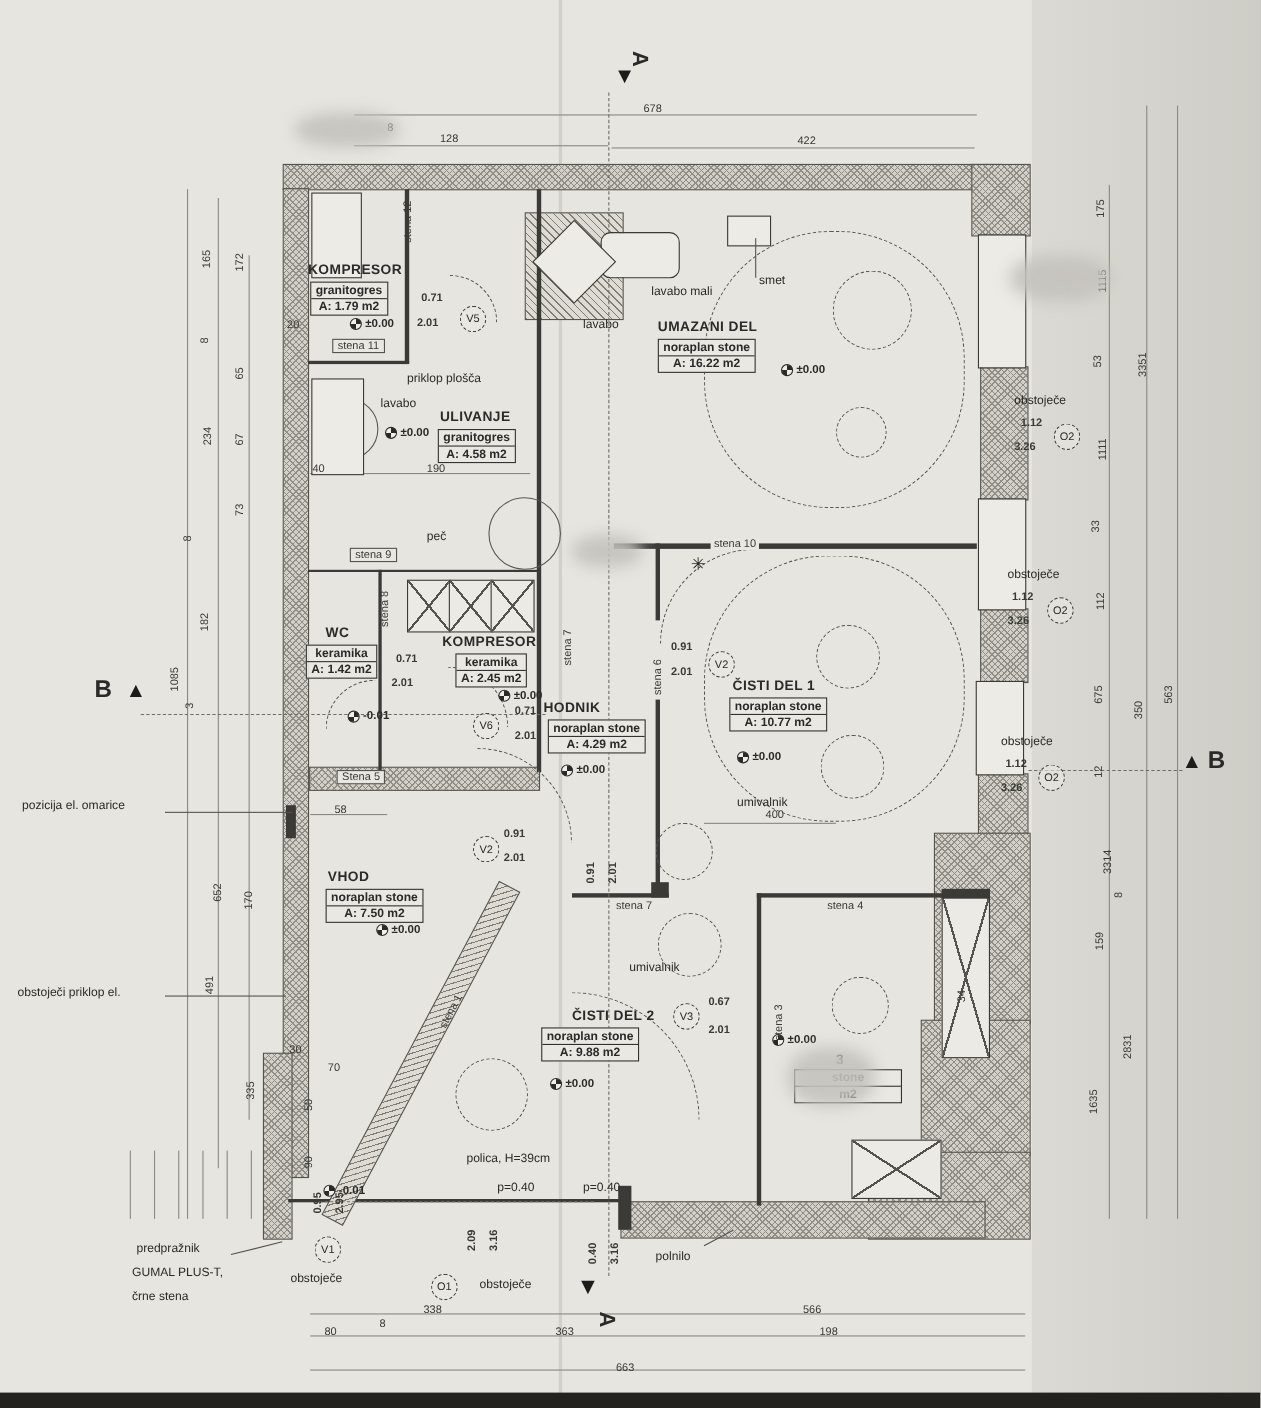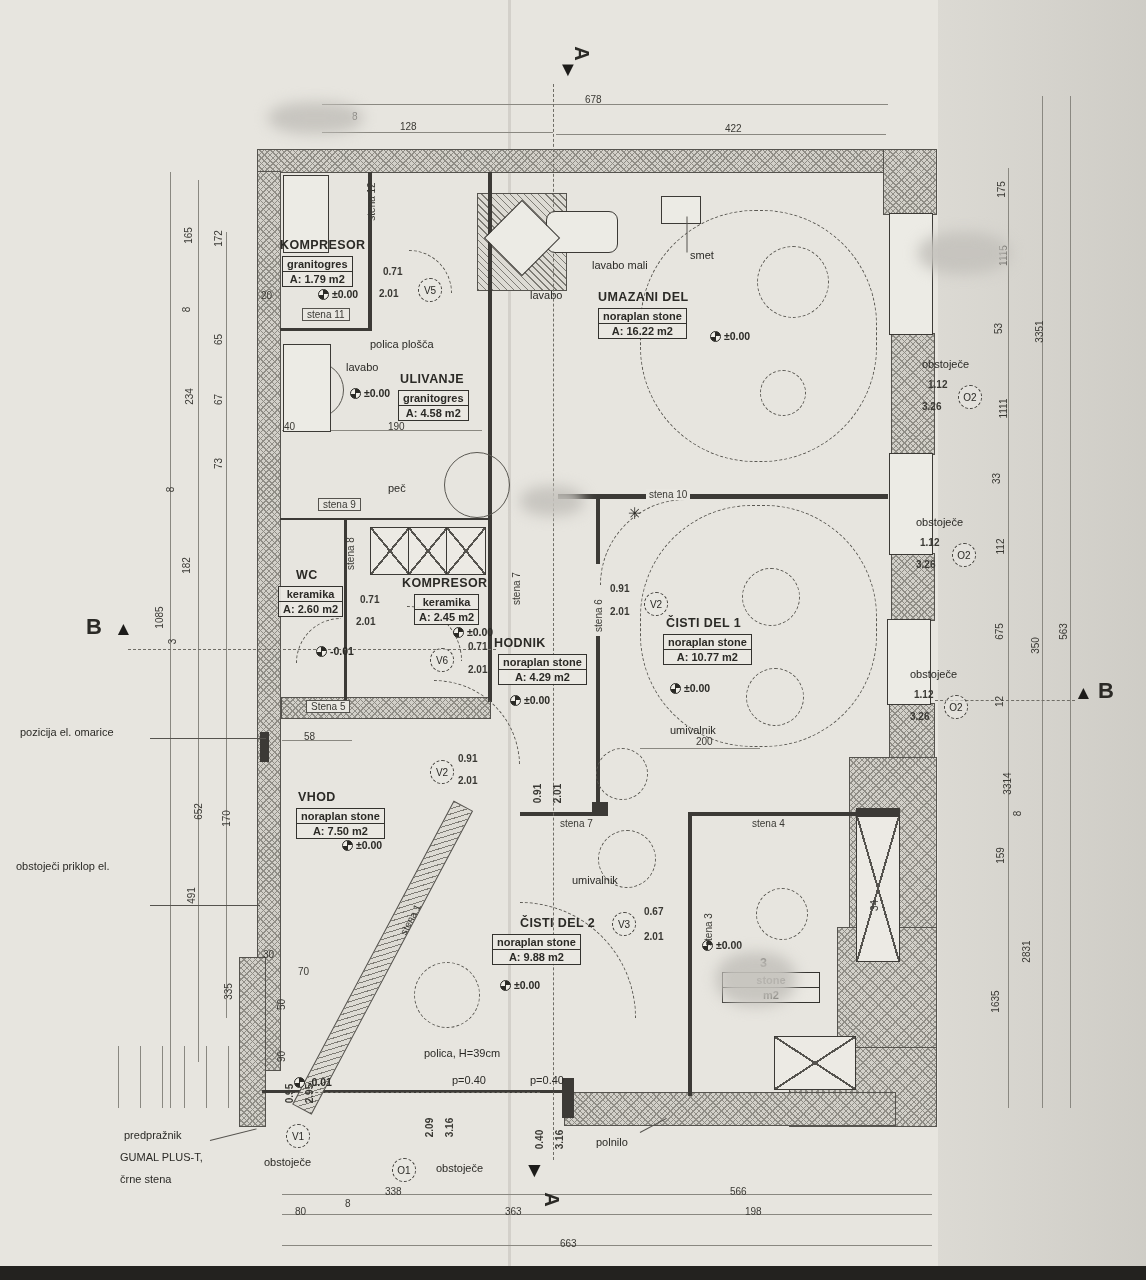--- a/index.html
+++ b/index.html
@@ -199,21 +199,21 @@
   <span class="lbl d rot" style="left:996px;top:778px">3314</span>
   <span class="lbl d rot" style="left:1015px;top:808px">8</span>
   <span class="lbl d rot" style="left:992px;top:850px">159</span>
   <span class="lbl d rot" style="left:1015px;top:946px">2831</span>
   <span class="lbl d rot" style="left:984px;top:996px">1635</span>
   <span class="lbl d rot" style="left:869px;top:900px">34</span>
 
   <span class="lbl d" style="left:284px;top:421px">40</span>
   <span class="lbl d" style="left:388px;top:421px">190</span>
   <span class="lbl d" style="left:304px;top:731px">58</span>
-  <span class="lbl d" style="left:696px;top:736px">200</span>
+  <span class="lbl d" style="left:696px;top:736px">400</span>
   <span class="lbl d" style="left:261px;top:290px">20</span>
   <span class="lbl d" style="left:298px;top:966px">70</span>
   <span class="lbl d" style="left:263px;top:949px">30</span>
   <span class="lbl d rot" style="left:276px;top:999px">50</span>
   <span class="lbl d rot" style="left:276px;top:1051px">90</span>
 
   <span class="rname" style="left:280px;top:238px">KOMPRESOR</span>
   <div class="rbox" style="left:282px;top:256px">
     <div class="m">granitogres</div>
     <div class="a">A: 1.79 m2</div>
@@ -227,21 +227,21 @@
 
   <span class="rname" style="left:598px;top:290px">UMAZANI DEL</span>
   <div class="rbox" style="left:598px;top:308px">
     <div class="m">noraplan stone</div>
     <div class="a">A: 16.22 m2</div>
   </div>
 
   <span class="rname" style="left:296px;top:568px">WC</span>
   <div class="rbox" style="left:278px;top:586px">
     <div class="m">keramika</div>
-    <div class="a">A: 2.60 m2</div>
+    <div class="a">A: 1.42 m2</div>
   </div>
 
   <span class="rname" style="left:402px;top:576px">KOMPRESOR</span>
   <div class="rbox" style="left:414px;top:594px">
     <div class="m">keramika</div>
     <div class="a">A: 2.45 m2</div>
   </div>
 
   <span class="rname" style="left:494px;top:636px">HODNIK</span>
   <div class="rbox" style="left:498px;top:654px">
@@ -346,31 +346,31 @@
   <span class="lbl d rot" style="left:500px;top:583px">stena 7</span>
   <span class="lbl d rot" style="left:334px;top:548px">stena 8</span>
   <span class="lbl d" style="left:318px;top:498px;background:#e9e7e1;border:1px solid #55534e;padding:0 4px">stena 9</span>
   <span class="lbl d" style="left:646px;top:489px;background:#e9e7e1;padding:0 3px">stena 10</span>
   <span class="lbl d" style="left:302px;top:308px;background:#e9e7e1;border:1px solid #55534e;padding:0 4px">stena 11</span>
   <span class="lbl d rot" style="left:352px;top:196px">stena 12</span>
 
   <span class="lbl" style="left:530px;top:289px">lavabo</span>
   <span class="lbl" style="left:592px;top:259px">lavabo mali</span>
   <span class="lbl" style="left:690px;top:249px">smet</span>
-  <span class="lbl" style="left:370px;top:338px">polica plošča</span>
+  <span class="lbl" style="left:370px;top:338px">priklop plošča</span>
   <span class="lbl" style="left:346px;top:361px">lavabo</span>
   <span class="lbl" style="left:388px;top:482px">peč</span>
   <span class="lbl" style="left:670px;top:724px">umivalnik</span>
   <span class="lbl" style="left:572px;top:874px">umivalnik</span>
   <span class="lbl" style="left:424px;top:1047px">polica, H=39cm</span>
   <span class="lbl" style="left:452px;top:1074px">p=0.40</span>
   <span class="lbl" style="left:530px;top:1074px">p=0.40</span>
   <span class="lbl" style="left:596px;top:1136px">polnilo</span>
   <span class="lbl" style="left:20px;top:726px">pozicija el. omarice</span>
-  <span class="lbl" style="left:16px;top:860px">obstoječi priklop el.</span>
+  <span class="lbl" style="left:16px;top:896px">obstoječi priklop el.</span>
   <span class="lbl" style="left:124px;top:1129px">predpražnik</span>
   <span class="lbl" style="left:120px;top:1151px">GUMAL PLUS-T,</span>
   <span class="lbl" style="left:120px;top:1173px">črne stena</span>
   <span class="lbl" style="left:628px;top:505px;font-size:16px">✳</span>
 
   <span class="mk" style="left:574px;top:42px;font-size:20px;transform:rotate(90deg)">A</span>
   <span class="tri" style="left:558px;top:58px;font-size:20px">▼</span>
   <span class="tri" style="left:524px;top:1158px;font-size:21px">▼</span>
   <span class="mk" style="left:544px;top:1188px;font-size:20px;transform:rotate(90deg)">A</span>
   <span class="mk" style="left:86px;top:614px;font-size:22px">B</span>

